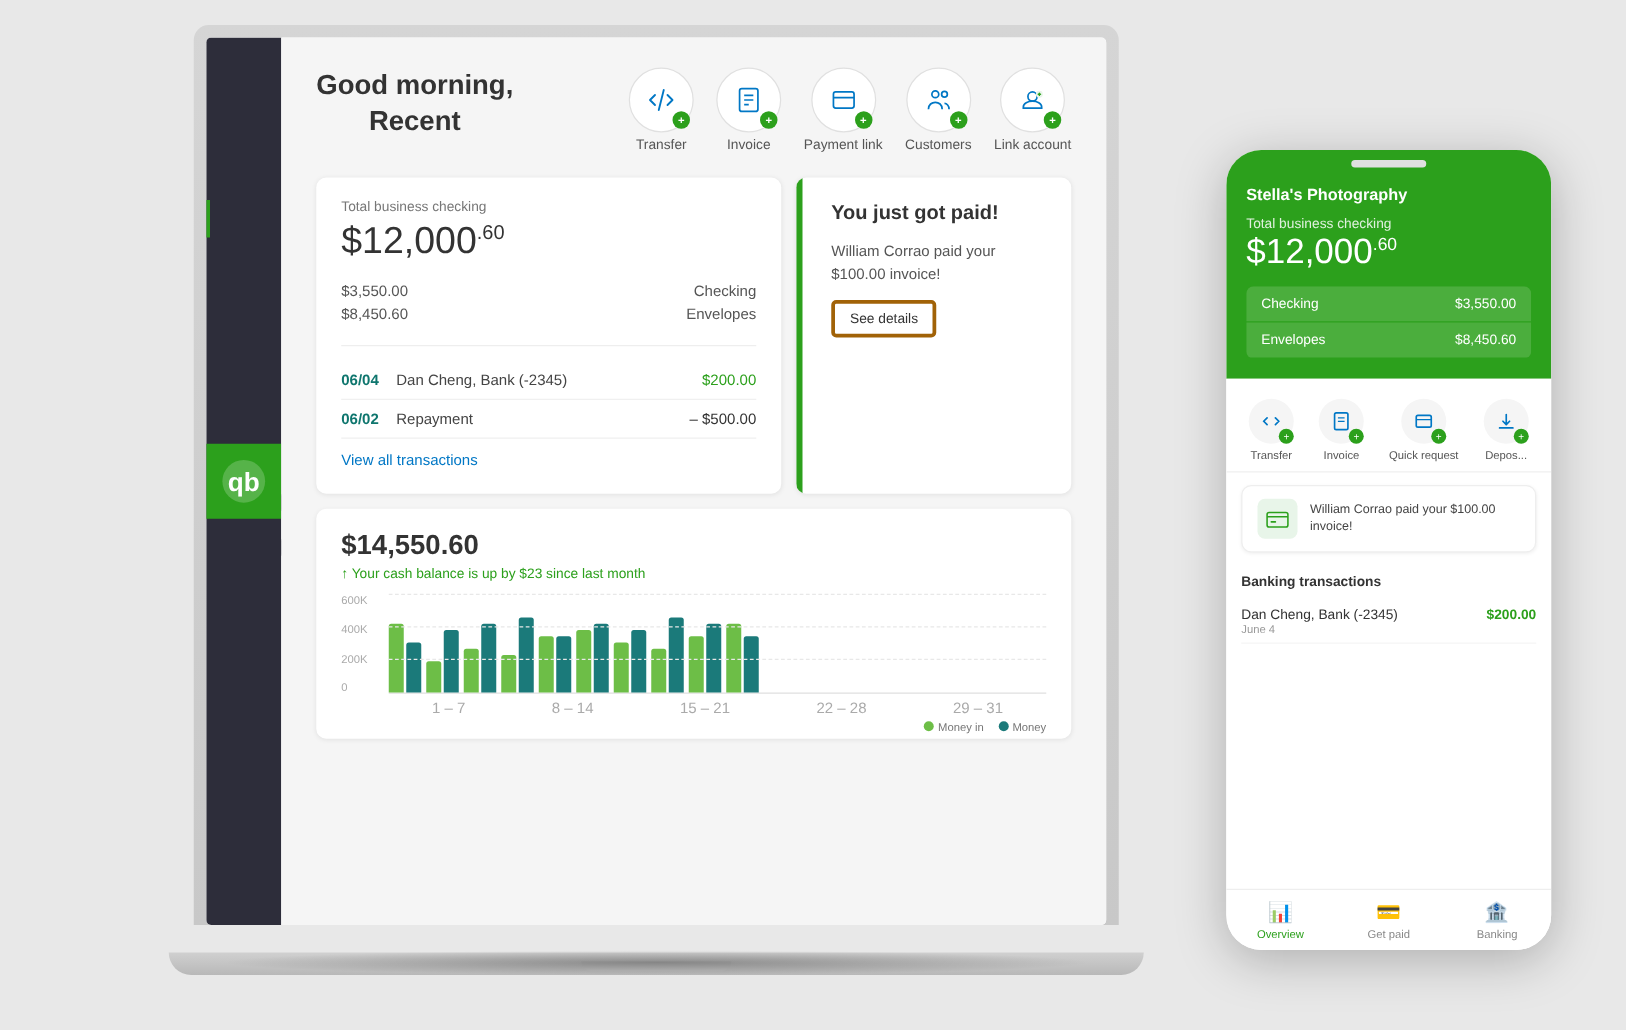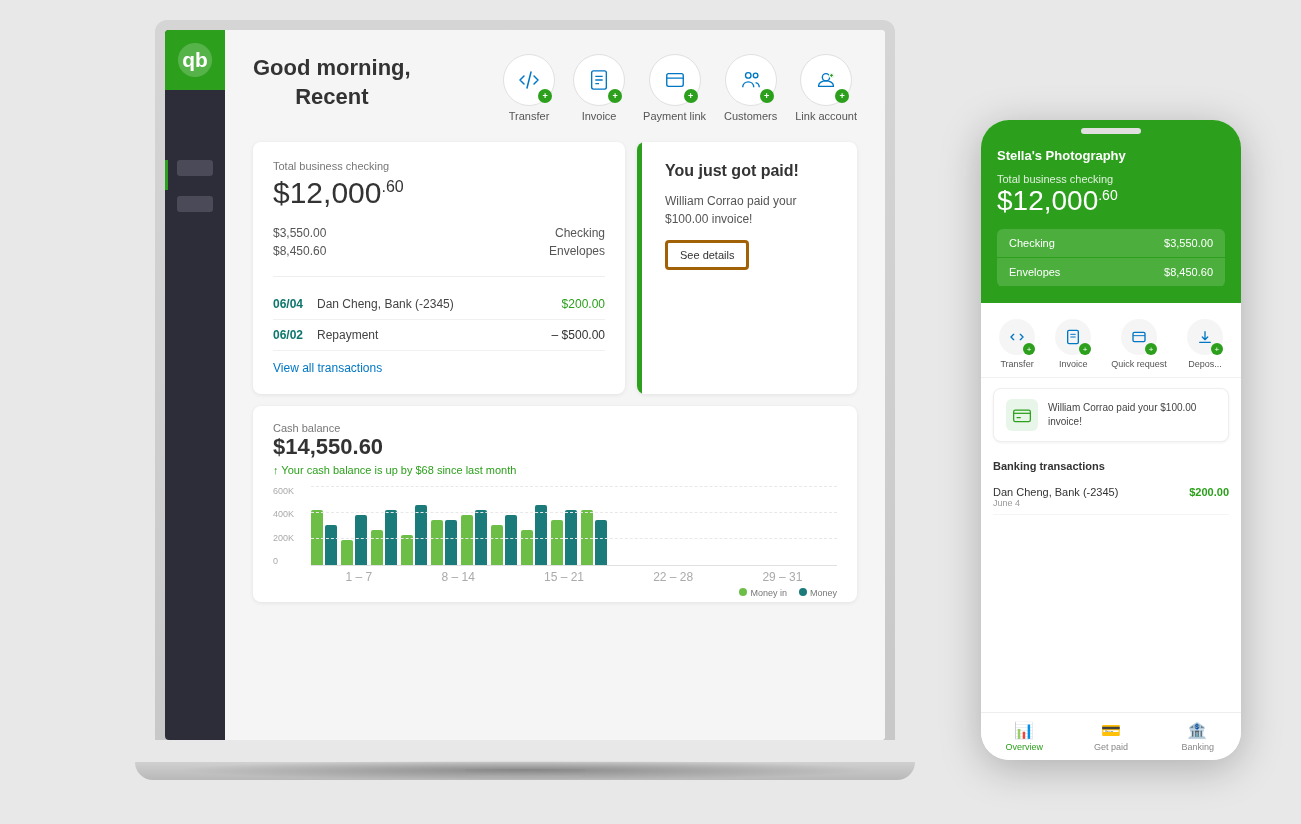--- a/index.html
+++ b/index.html
@@ -80,21 +80,21 @@
       border-radius: 4px;
       overflow: hidden;
       display: flex;
     }
 
     
     .sidebar {
       width: 60px;
       background: #2d2d3a;
       display: flex;
-      flex-direction: column;
+      flex-direction: row;
       align-items: center;
       padding-top: 0;
       flex-shrink: 0;
       position: relative;
     }
 
     .sidebar-logo {
       width: 60px;
       height: 60px;
       background: #2ca01c;
@@ -830,23 +830,22 @@
 
               <div class="notification-card">
                 <div class="notif-green-bar"></div>
                 <div class="notif-title">You just got paid!</div>
                 <div class="notif-body">William Corrao paid your $100.00 invoice!</div>
                 <button class="see-details-btn">See details</button>
               </div>
             </div>
 
             <div class="cashflow-card">
-              <div class="cashflow-balance-label">Cash balance</div>
               <div class="cashflow-balance">$14,550.60</div>
-              <div class="cashflow-up">↑ Your cash balance is up by $68 since last month</div>
+              <div class="cashflow-up">↑ Your cash balance is up by $23 since last month</div>
 
               <div class="chart-area">
                 <div class="chart-labels-y">
                   <span>600K</span>
                   <span>400K</span>
                   <span>200K</span>
                   <span>0</span>
                 </div>
 
                 <div class="grid-line" style="top: 0px;"></div>

